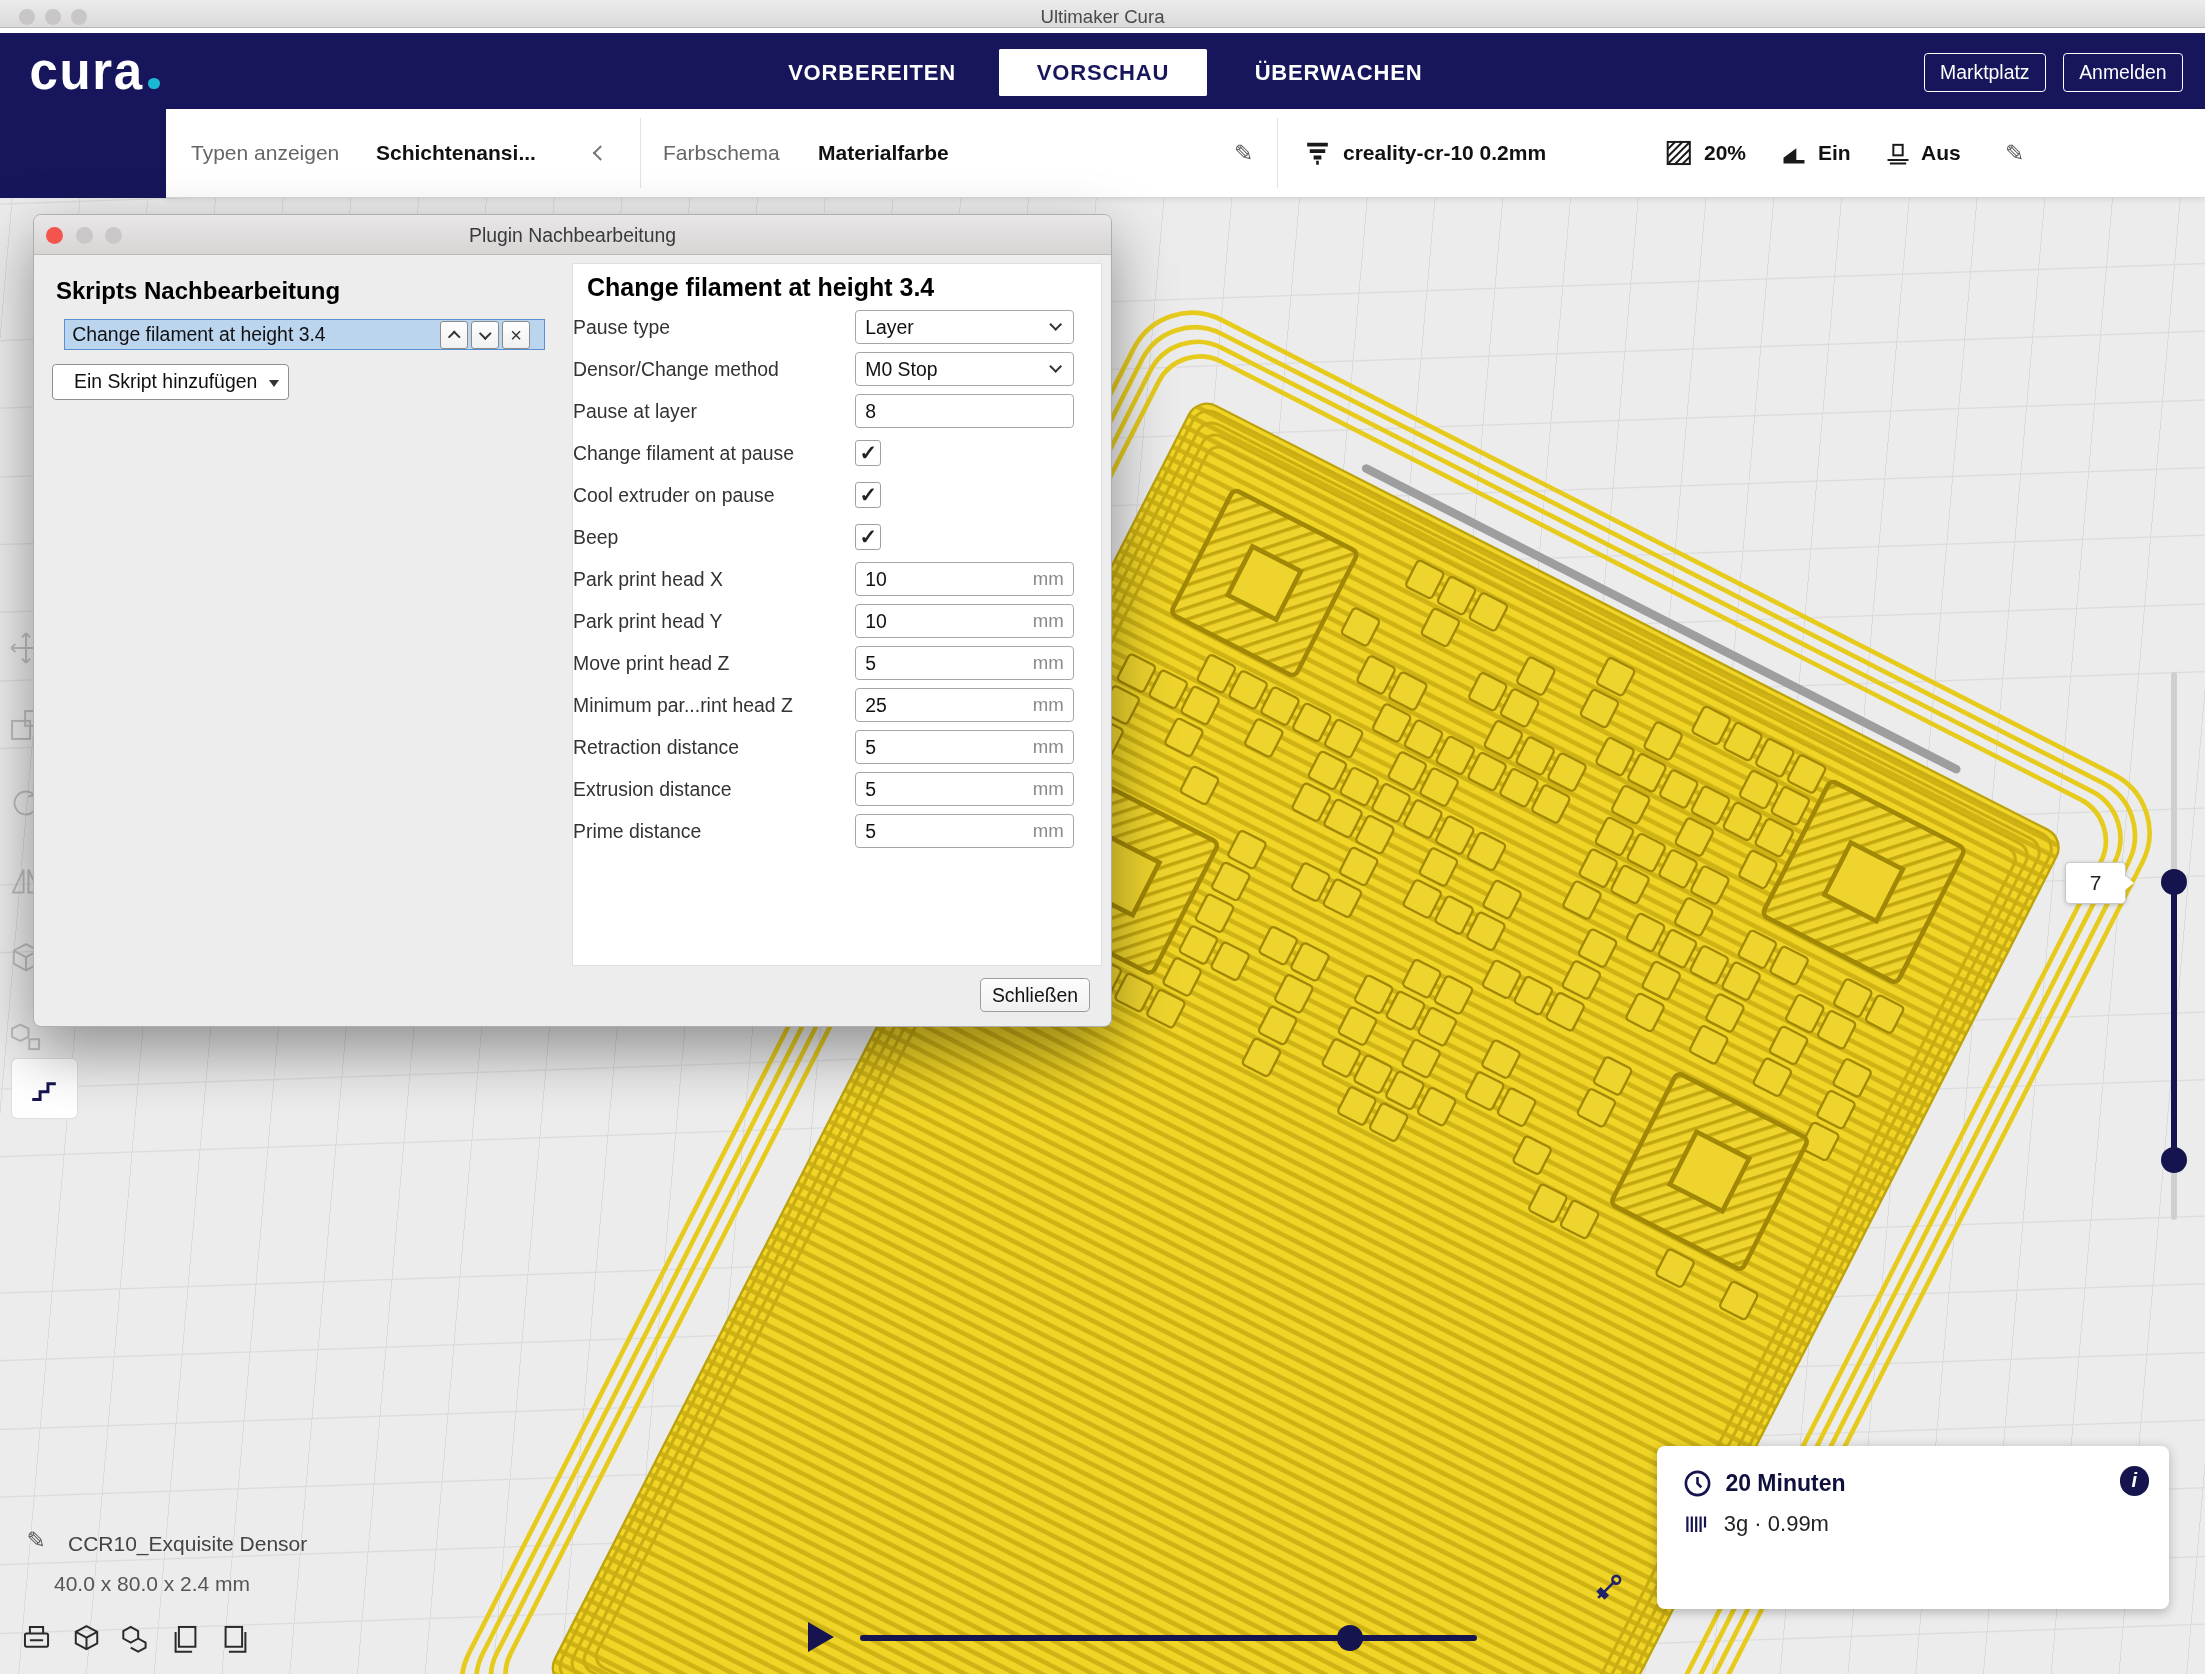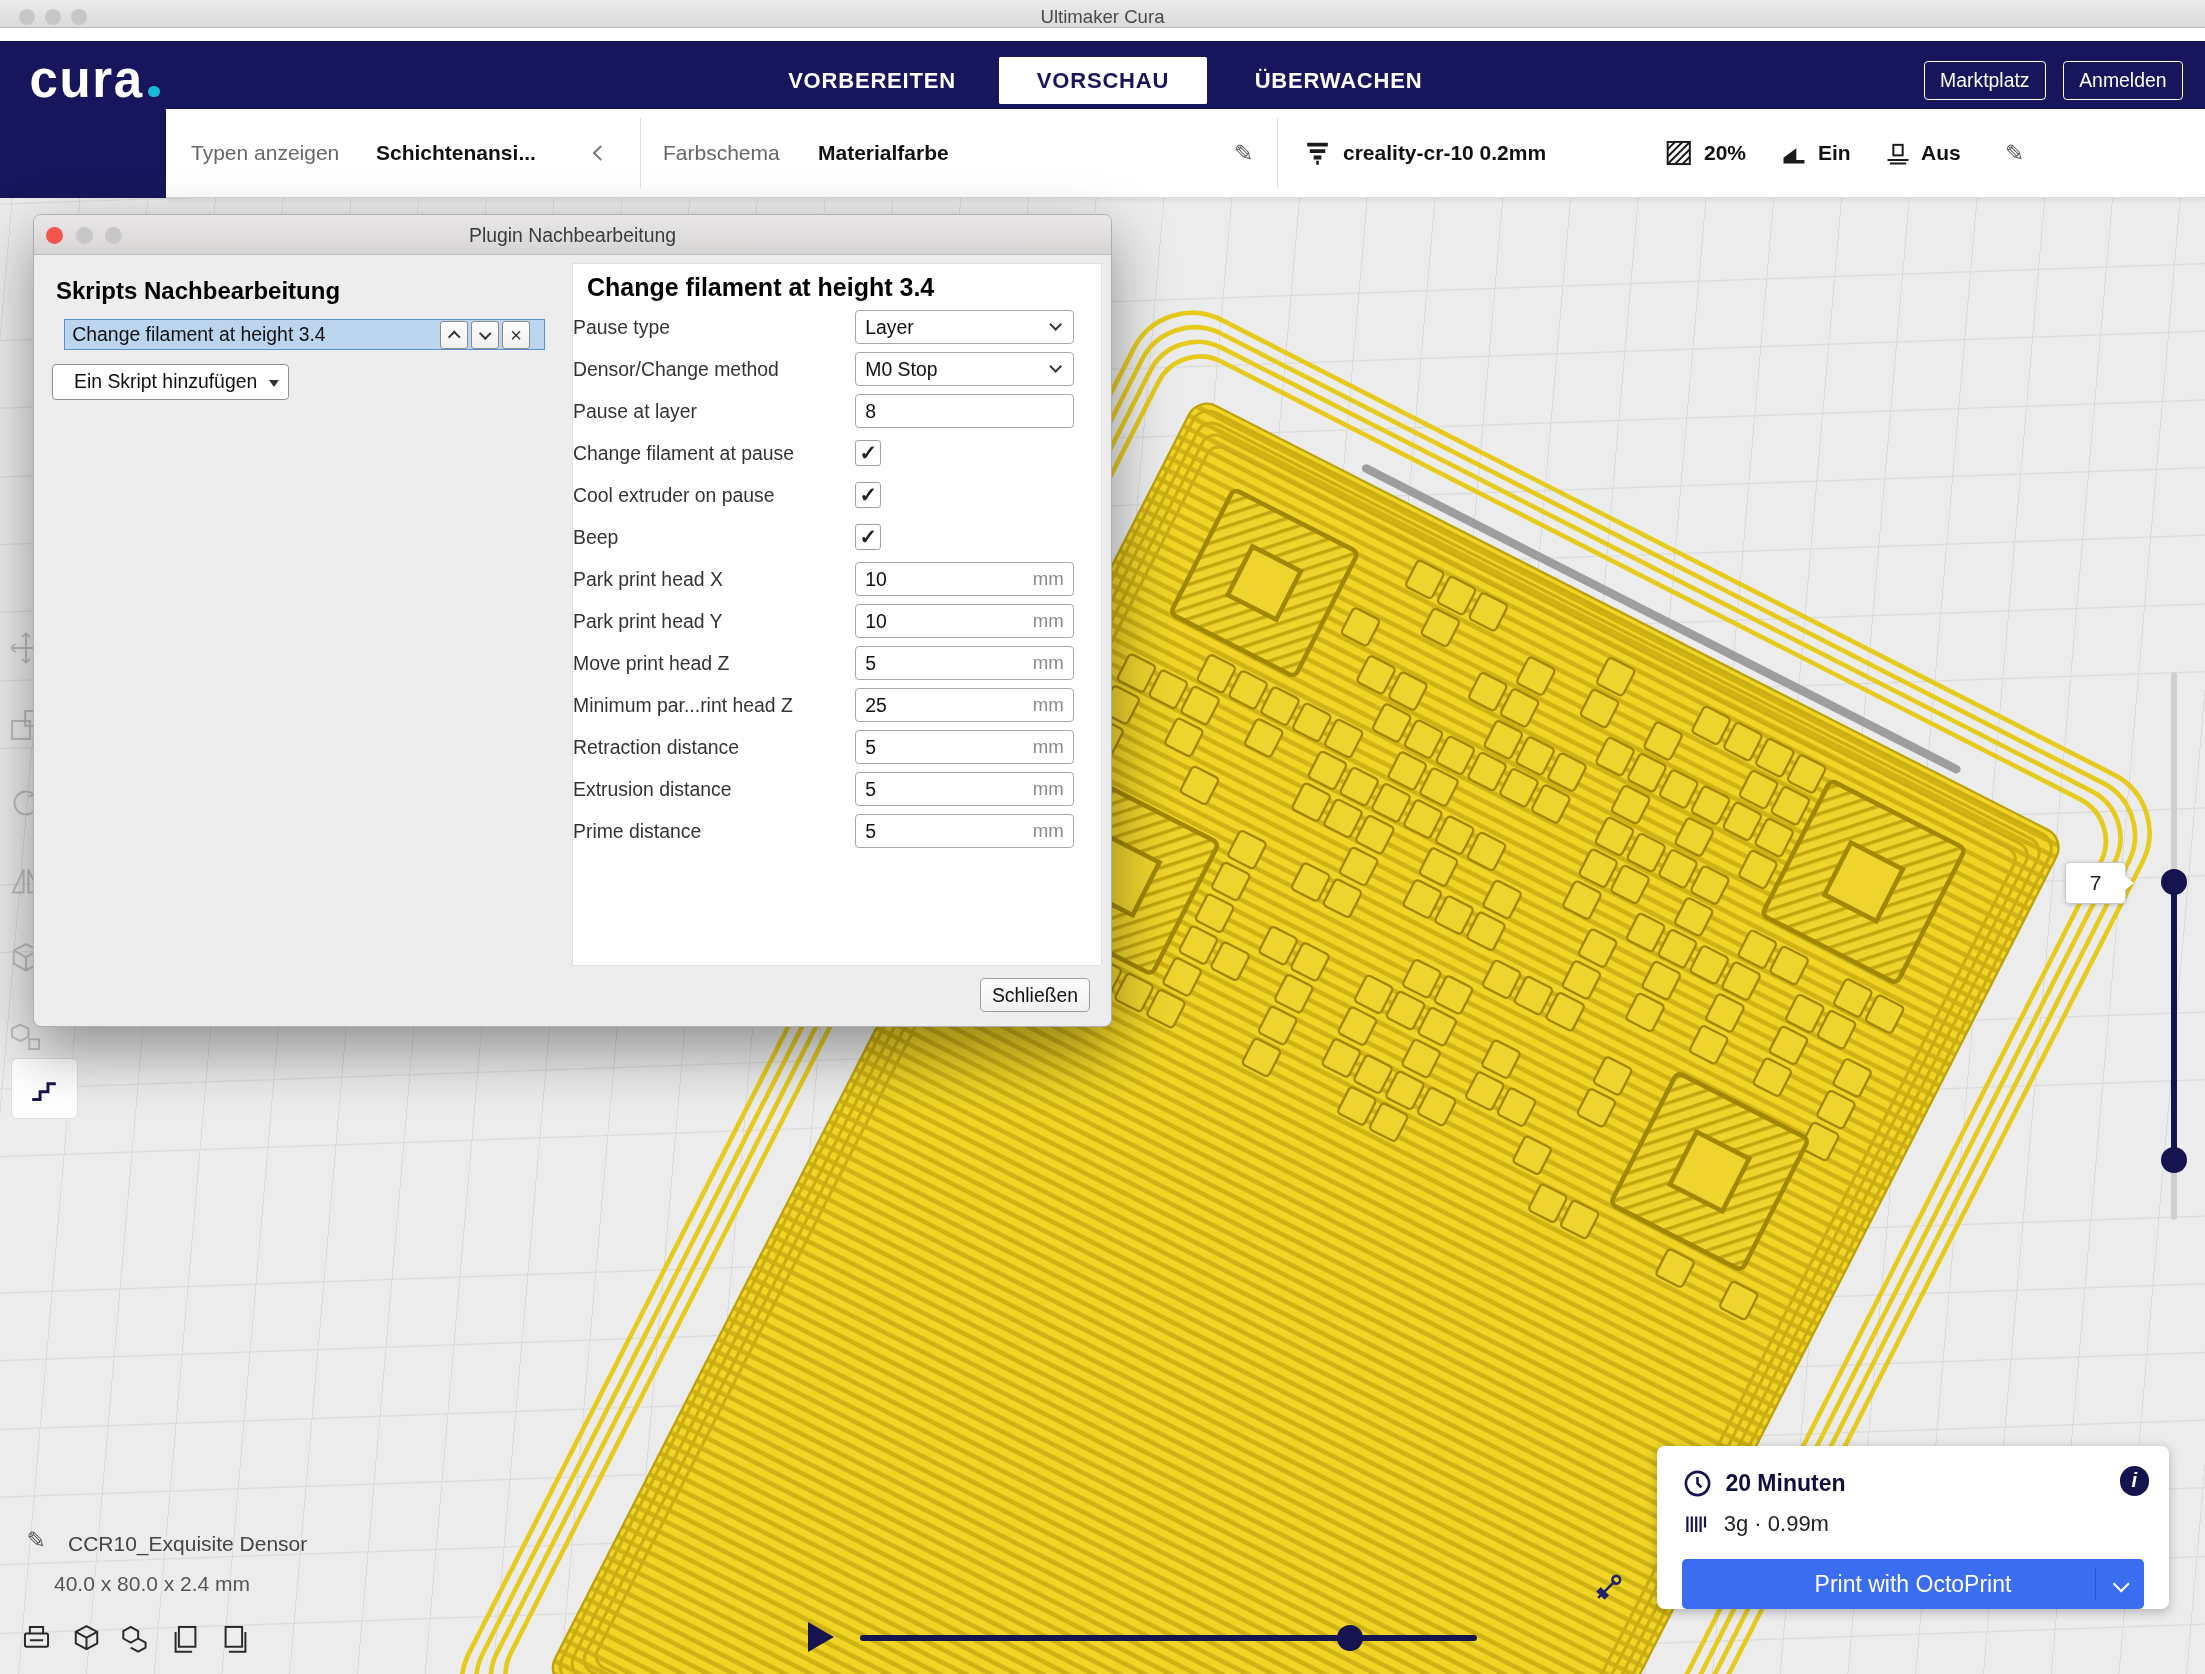--- a/index.html
+++ b/index.html
@@ -7,21 +7,21 @@
               font-family:"Liberation Sans", sans-serif; }
 
   
   .titlebar { position:absolute; left:0; top:0; width:2205px; height:28px;
     background:linear-gradient(#ececec,#dbd9d9); border-bottom:0.8px solid #b9b7b7; z-index:5;}
   .titlebar .title { position:absolute; left:0; right:0; top:0; height:33px; line-height:33px;
     text-align:center; font-size:18.6px; color:#4a4a4a; }
   .tl { position:absolute; top:8.5px; width:16.3px; height:16.3px; border-radius:50%; background:#c8c6c6; }
 
   
-  .header { position:absolute; left:0; top:33px; width:2205px; height:76px; background:#17165c; z-index:4;margin-top:8px;}
+  .header { position:absolute; left:0; top:33px; width:2205px; height:76px; background:#17165c; z-index:4;}
   .header-ext { position:absolute; left:0; top:109px; width:166px; height:89px; background:#17165c; z-index:4;}
   .logo { position:absolute; left:29.5px; top:9.3px; font-size:51px; font-weight:bold; color:#fff; letter-spacing:1.6px; }
   .logo-dot { display:inline-block; width:11.6px; height:11.6px; border-radius:50%; background:#1ab8d4; margin-left:4.7px; }
   .tab { position:absolute; top:15.5px; height:47px; line-height:47px; text-align:center;
     font-size:22px; font-weight:bold; letter-spacing:0.8px; color:#fff; cursor:default;}
   .tab.active { background:#fff; color:#17165c; border-radius:1.6px; }
   .hbtn { position:absolute; top:20px; height:39px; line-height:36px; padding:0 15.5px;
     border:1.6px solid #fff; border-radius:3.9px; color:#fff; font-size:19.4px; }
 
   
@@ -470,25 +470,20 @@
         </svg>
       <span class="pc-time">20 Minuten</span>
     </div>
     <div class="pc-info">i</div>
     <div class="pc-row2">
       <svg width="26.4" height="26.4" viewBox="0 0 24 24" fill="none" stroke="#15144f" stroke-width="2">
         <path d="M4 5v14M8 5v14M12 5v14M16 5v14M20 5v10"></path>
         </svg>
       <span class="pc-mat">3g · 0.99m</span>
     </div>
-    <div class="pc-btn">
-      <span>Print with OctoPrint</span>
-      <span class="pc-btn-sep"></span>
-      <span class="pc-btn-chev"></span>
-    </div>
   </div>
 </div>
 
 <div class="dialog">
   <div class="dlg-titlebar">
     <span class="dtl" style="left:12.4px;background:#f3554e"></span>
     <span class="dtl" style="left:42px;background:#c9c7c7"></span>
     <span class="dtl" style="left:71px;background:#c9c7c7"></span>
     <div class="dlg-title">Plugin Nachbearbeitung</div>
   </div>

